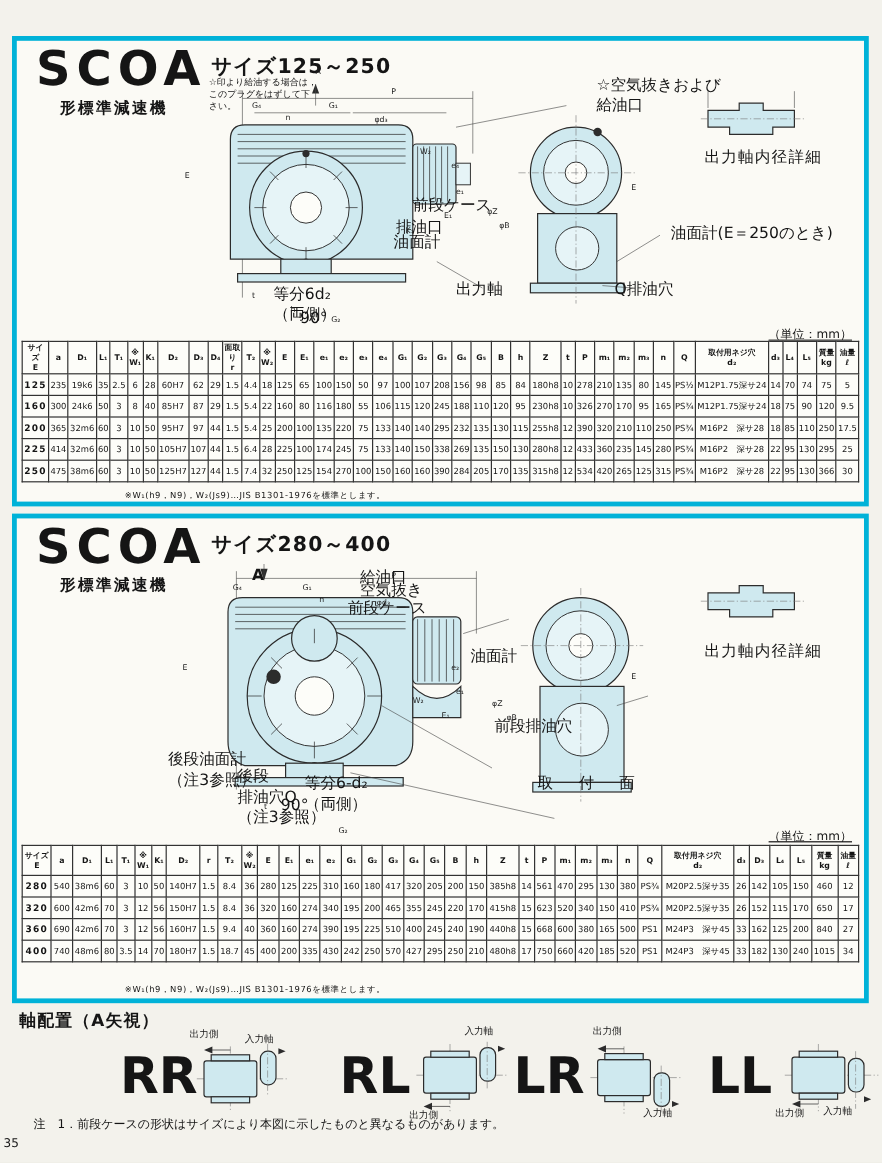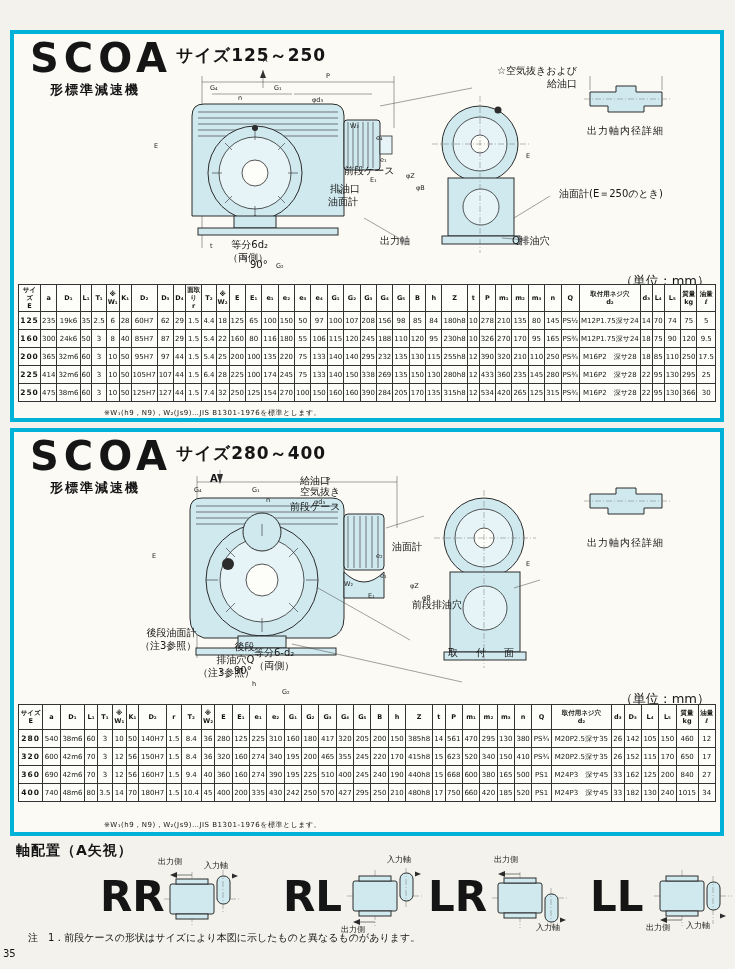--- a/index.html
+++ b/index.html
@@ -29,28 +29,28 @@
     position:absolute;left:162px;top:10px;
     font-size:17px;font-weight:bold;letter-spacing:1px;
   }
   .plug-note{
     position:absolute;left:160px;top:30px;width:120px;
     font-size:7.5px;line-height:1.35;white-space:pre-line;
   }
   .diagram{position:absolute;inset:0;pointer-events:none;}
   .diagram svg{position:absolute;}
   .callout{
-    position:absolute;font-size:10px;line-height:1.3;white-space:pre-line;text-align:right;
+    position:absolute;font-size:13px;line-height:1.3;white-space:pre-line;
   }
   .callout.wide{letter-spacing:4px;}
   .dim-label{
     position:absolute;font-size:6.5px;color:#222;
   }
   .unit-label{
-    position:absolute;right:10px;font-size:13px;text-decoration:underline;
+    position:absolute;right:10px;font-size:10px;text-decoration:underline;
   }
   #panel1 .unit-label{top:238px;}
   #panel2 .unit-label{top:258px;}
   table.dimtable{
     position:absolute;left:4px;width:calc(100% - 8px);
     border-collapse:collapse;table-layout:auto;
     background:#fdfdf9;
   }
   #panel1 table.dimtable{top:250px;}
   #panel2 table.dimtable{top:272px;}
@@ -96,20 +96,23 @@
 </style>
 </head>
 <body>
 
 <div class="page">
 
   <section class="panel" id="panel1">
     <h1 class="brand">SCOA</h1>
     <div class="brand-sub">形標準減速機</div>
     <div class="size-range">サイズ125～250</div>
+    <div class="plug-note">☆印より給油する場合は，
+このプラグをはずして下
+さい。</div>
 
     <div class="diagram">
       <svg width="570" height="212" viewBox="0 0 570 212" style="left:128px;top:34px;">
 
         <line class="dimline" x1="60" y1="14" x2="252" y2="14"></line>
         <line class="dimline" x1="60" y1="8" x2="60" y2="180"></line>
         <line class="dimline" x1="252" y1="8" x2="252" y2="60"></line>
         <line class="dimline" x1="70" y1="26" x2="150" y2="26"></line>
         <line class="dimline" x1="152" y1="26" x2="230" y2="26"></line>
         <line class="blackfill" x1="0" y1="0" x2="0" y2="0"></line>
@@ -706,21 +709,21 @@
           <tr>
             <td class="size-cell">400</td>
             <td class="">740</td>
             <td class="">48m6</td>
             <td class="">80</td>
             <td class="">3.5</td>
             <td class="">14</td>
             <td class="">70</td>
             <td class="">180H7</td>
             <td class="">1.5</td>
-            <td class="">10.4</td>
+            <td class="">18.7</td>
             <td class="">45</td>
             <td class="">400</td>
             <td class="">200</td>
             <td class="">335</td>
             <td class="">430</td>
             <td class="">242</td>
             <td class="">250</td>
             <td class="">570</td>
             <td class="">427</td>
             <td class="">295</td>

